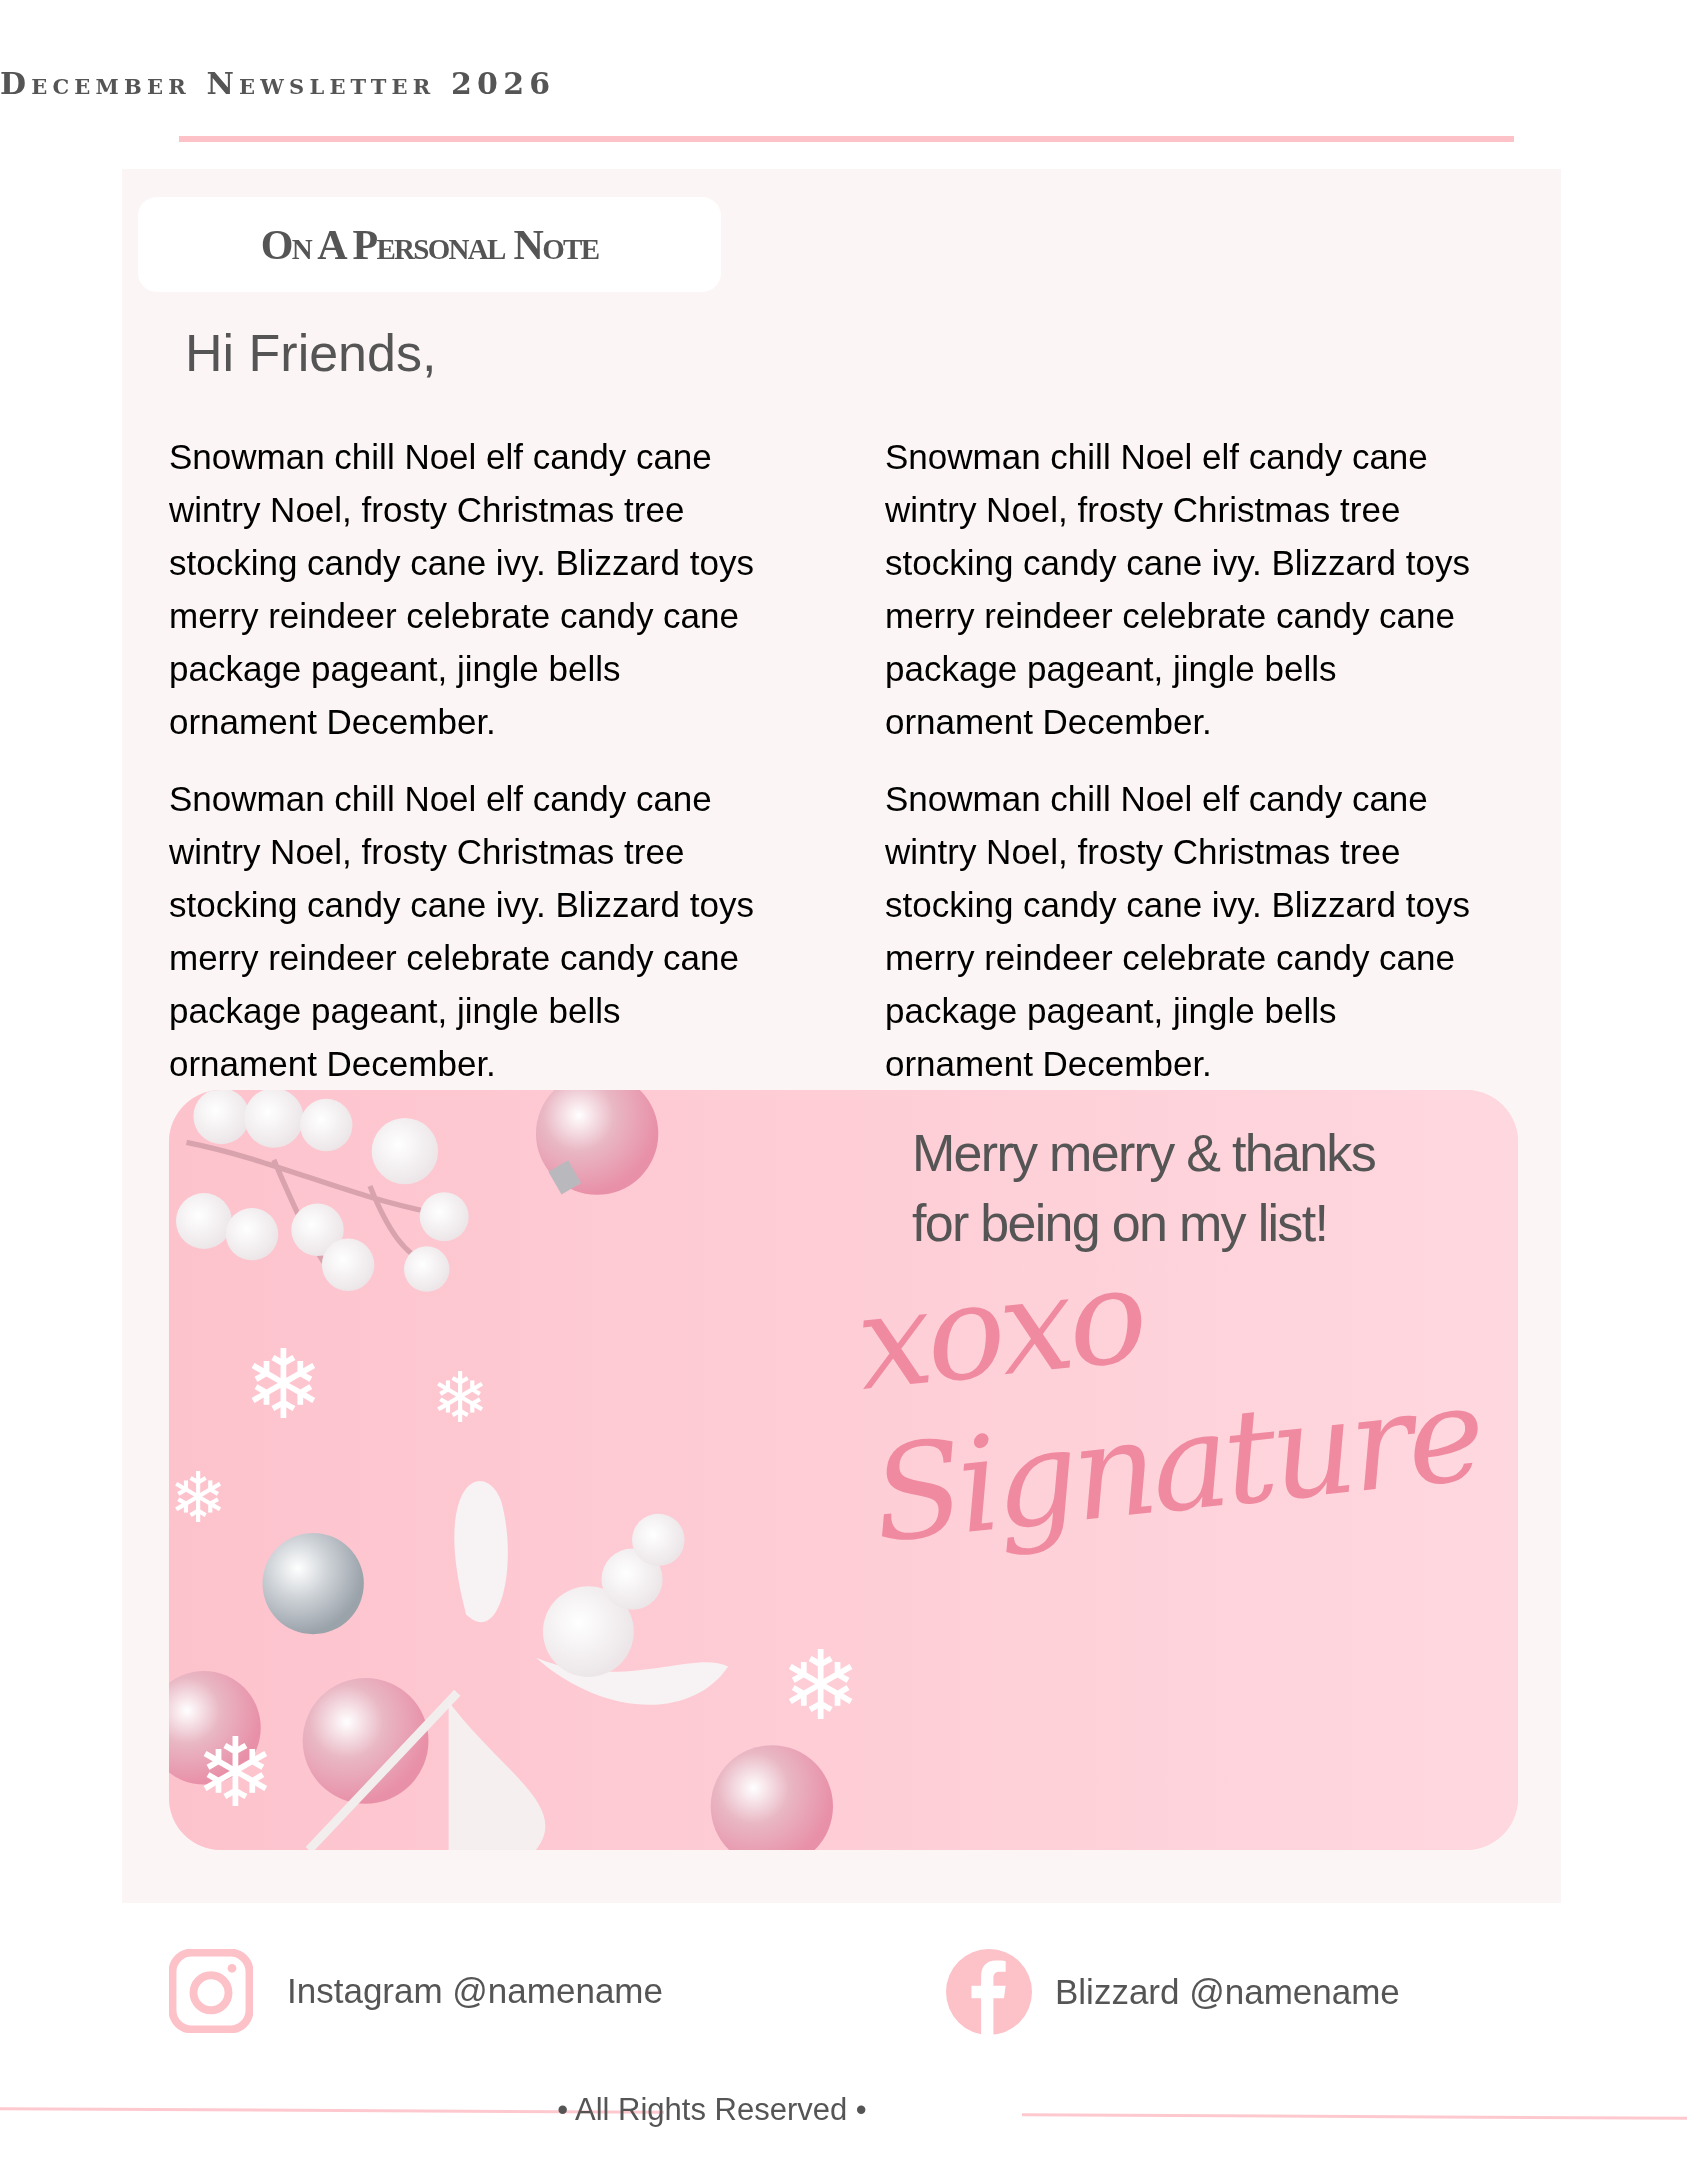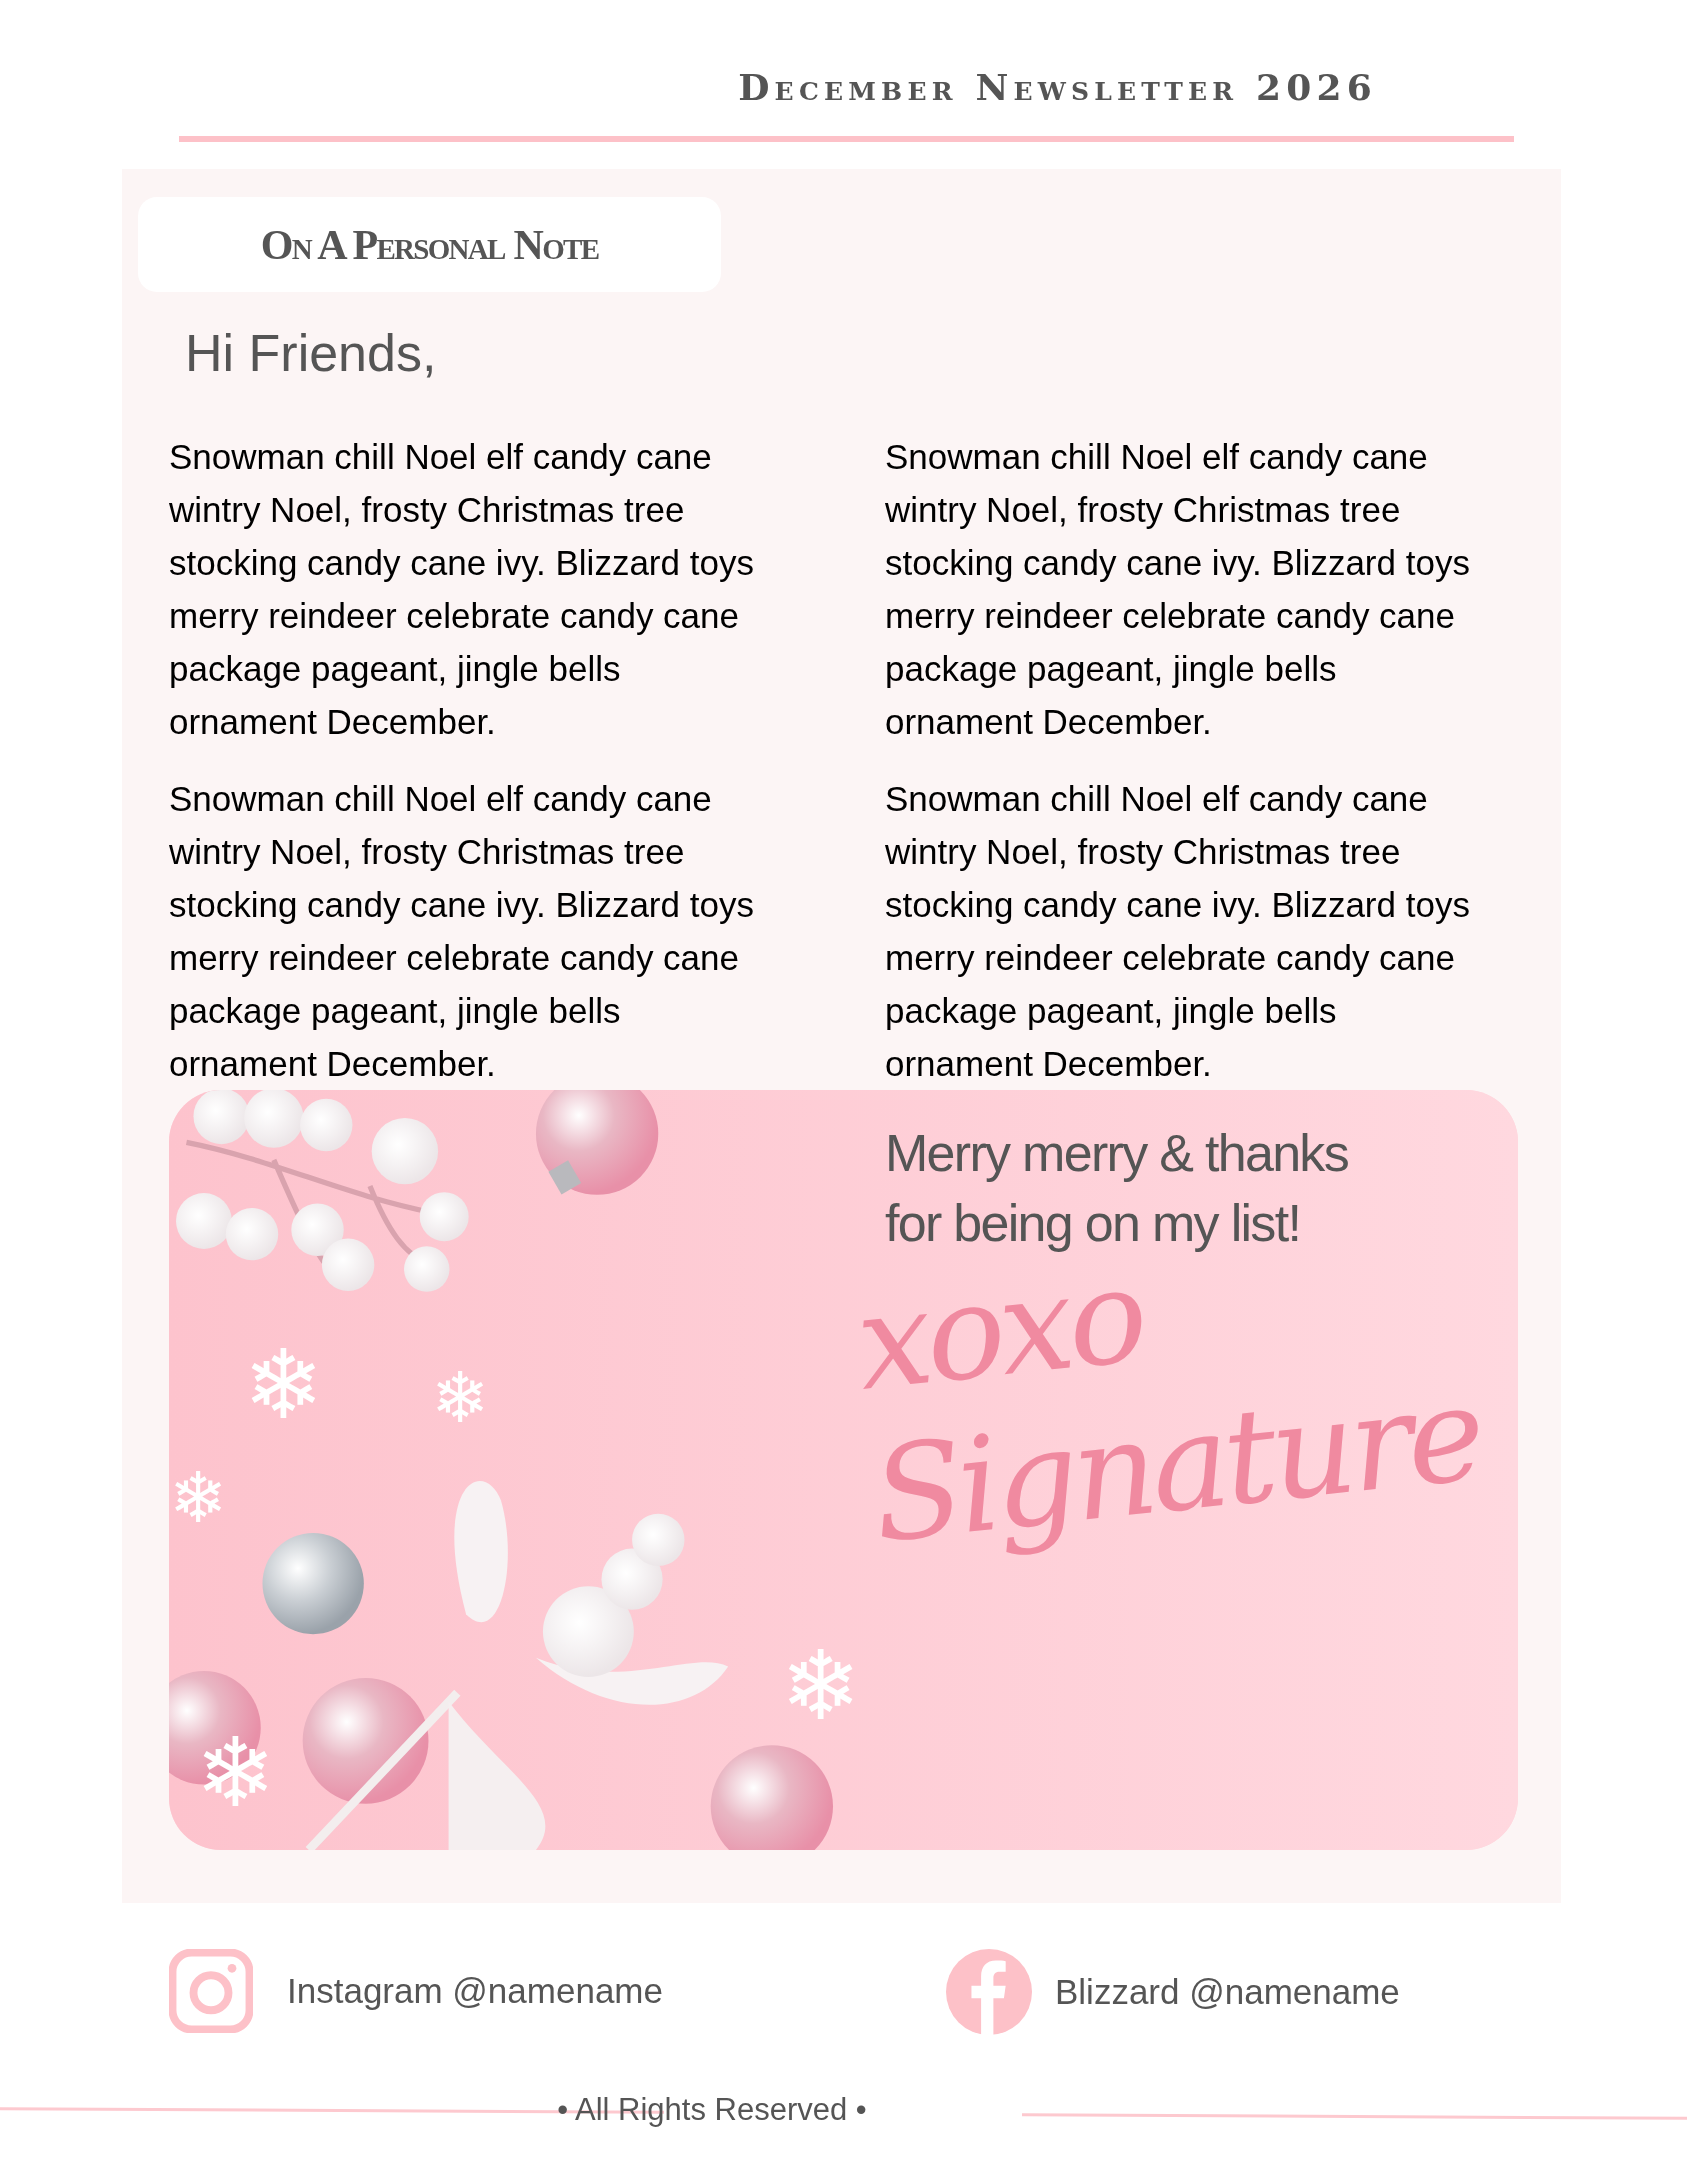--- a/index.html
+++ b/index.html
@@ -1,32 +1,32 @@
 <!DOCTYPE html>
 <html style="font-size:14px"><head>
 <meta charset="utf-8">
 <style>
   html,body{margin:0;padding:0;}
   body{width:1687px;height:2184px;background:#ffffff;position:relative;overflow:hidden;
        font-family:"DejaVu Sans","Liberation Sans",sans-serif;color:#555555;}
-  .header-title{position:absolute;top:66px;left:0;width:1377px;text-align:right;
-       font-family:"DejaVu Serif","Liberation Serif",serif;font-size:36px;letter-spacing:5.2px;
+  .header-title{position:absolute;top:66px;left:0;width:1377px;text-align:left;
+       font-family:"DejaVu Serif","Liberation Serif",serif;font-size:30px;letter-spacing:5.2px;
        color:#555;font-weight:bold;font-variant:small-caps;}
   .header-rule{position:absolute;top:136px;left:179px;width:1335px;height:6.1px;background:#fdc1c8;}
   .panel{position:absolute;left:122px;top:169px;width:1439px;height:1734px;background:#fcf5f5;}
   .title-box{position:absolute;left:138px;top:197px;width:583px;height:95px;background:#ffffff;border-radius:19px;
        display:flex;align-items:center;justify-content:center;}
   .title-box span{font-family:"Liberation Serif","DejaVu Serif",serif;font-weight:bold;font-size:42px;
        font-variant:small-caps;letter-spacing:-1.7px;color:#555;}
   .greeting{position:absolute;left:185px;top:323px;font-size:52px;color:#555;font-family:"Liberation Sans",sans-serif;}
   .para{position:absolute;width:646px;font-family:"Liberation Sans",sans-serif;font-size:35px;line-height:53px;color:#000000;white-space:pre-line;}
   .card{position:absolute;left:169px;top:1090px;width:1349px;height:760px;border-radius:52px;overflow:hidden;
        background:#ffd6dd;}
   .card-photo{position:absolute;left:0;top:0;width:100%;height:100%;}
-  .thanks{position:absolute;left:885px;top:1118px;font-family:"Liberation Sans",sans-serif;font-size:52px;line-height:70px;
+  .thanks{position:absolute;left:912px;top:1118px;font-family:"Liberation Sans",sans-serif;font-size:52px;line-height:70px;
        letter-spacing:-1.7px;color:#555;white-space:pre-line;}
   .signature{position:absolute;left:882px;top:1266px;font-family:"DejaVu Serif",serif;font-style:italic;
        font-size:131px;color:#f08aa0;letter-spacing:-5.2px;transform:rotate(-6deg);transform-origin:left bottom;}
   .social{position:absolute;top:1949px;display:flex;align-items:center;}
   .social .label{font-family:"Liberation Sans",sans-serif;font-size:35px;color:#555;margin-left:23px;}
   .footer-line{position:absolute;height:2.6px;background:#fdc9cf;}
   .footer-text{position:absolute;top:2092px;left:0;width:1424px;text-align:center;font-family:"Liberation Sans",sans-serif;
        font-size:31px;color:#555;}
 </style>
 </head>

